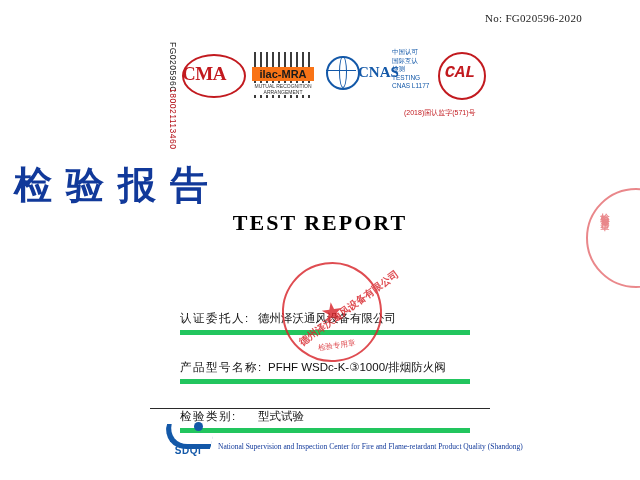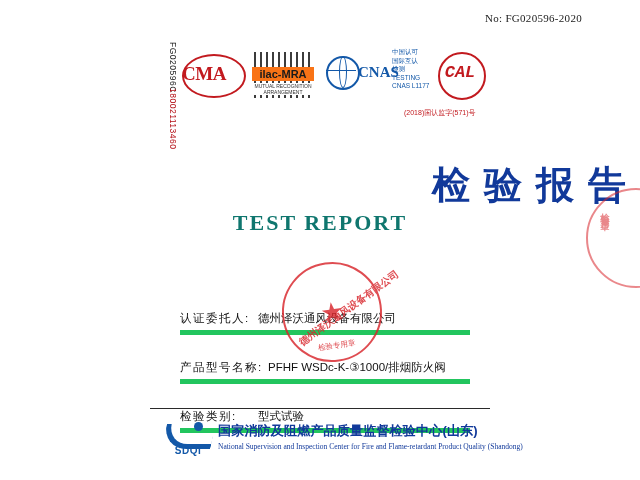--- a/index.html
+++ b/index.html
@@ -217,39 +217,39 @@
     color: #c21a1f;
     white-space: nowrap;
   }
 
   
   .title-zh {
     position: absolute;
     top: 160px;
     left: 0;
     width: 640px;
-    text-align: right;
+    text-align: left;
     font-family: "Liberation Serif", serif;
     font-weight: bold;
     font-size: 38px;
     letter-spacing: 14px;
     color: #11399a;
     text-indent: 14px;
   }
   .title-en {
     position: absolute;
     top: 210px;
     left: 0;
     width: 640px;
     text-align: center;
     font-family: "Liberation Serif", serif;
     font-weight: bold;
     font-size: 22px;
     letter-spacing: 2px;
-    color: #0f766e;
+    color: #000000;
   }
 
   
   .fields {
     position: absolute;
     left: 180px;
     top: 300px;
     width: 290px;
   }
   .field-row {
@@ -511,17 +511,16 @@
   </div>
 
   <div class="footer-rule"></div>
 
   <div class="footer">
     <div class="sdqi-logo">
       <div class="swoosh"></div>
       <div class="dot"></div>
       <div class="abbr">SDQI</div>
     </div>
-    <div class="footer-zh">国家消防及阻燃产品质量监督检验中心(山东)</div>
     <div class="footer-en">National Supervision and Inspection Center for Fire and Flame-retardant Product Quality (Shandong)</div>
   </div>
 
 </div>
 
 </body></html>

